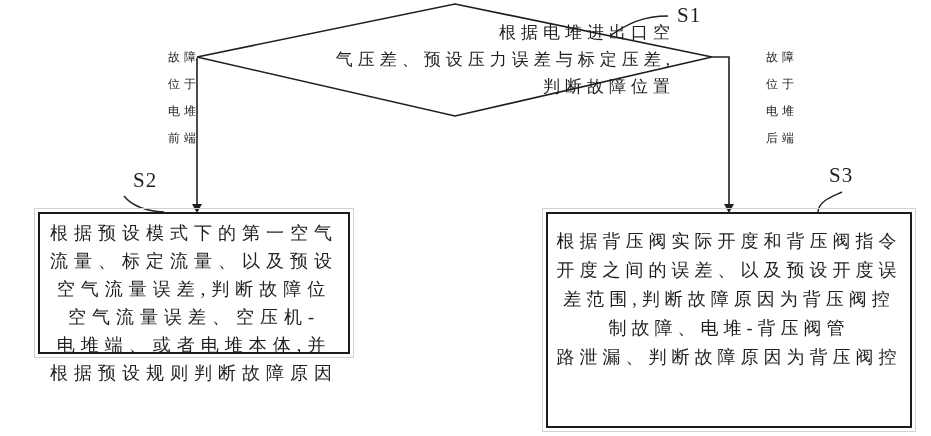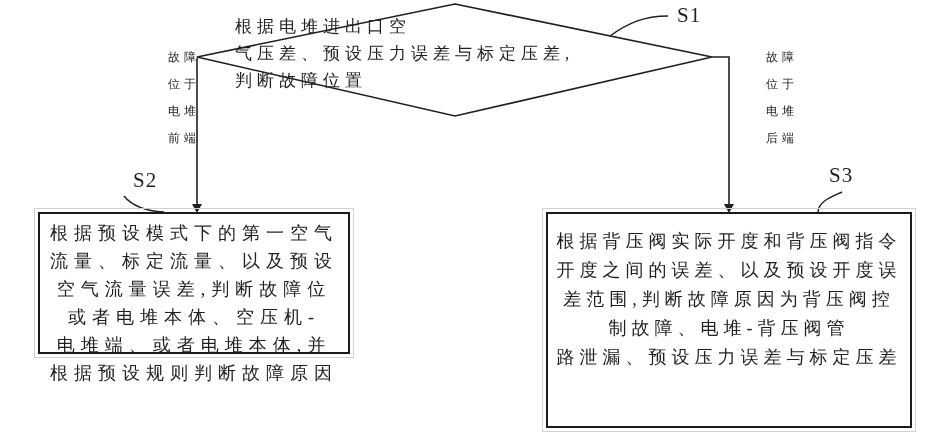--- a/index.html
+++ b/index.html
@@ -7,22 +7,22 @@
     position:relative;
     width:931px;height:436px;
     background:#ffffff;
     color:#1f1f1f;
     font-family:"Liberation Serif","DejaVu Serif",serif;
     overflow:hidden;
   }
   .art{position:absolute;left:0;top:0;width:931px;height:436px;}
 
   .diamond-text{
-    position:absolute;left:235px;top:13px;width:440px;
-    text-align:left;font-size:17px;line-height:27px;letter-spacing:5px;
+    position:absolute;left:235px;top:19px;width:440px;
+    text-align:right;font-size:17px;line-height:27px;letter-spacing:5px;
   }
   .step-label{
     position:absolute;font-size:21px;letter-spacing:1px;font-weight:400;
   }
   .s1{left:677px;top:3px;}
   .s2{left:133px;top:168px;}
   .s3{left:829px;top:163px;}
 
   .branch{
     position:absolute;width:46px;text-align:right;
@@ -87,26 +87,26 @@
     <div>故障</div>
     <div>位于</div>
     <div>电堆</div>
     <div>后端</div>
   </div>
 
   <div class="pbox pbox-left">
     <div>根据预设模式下的第一空气</div>
     <div>流量、标定流量、以及预设</div>
     <div>空气流量误差,判断故障位</div>
-    <div>或者电堆本体、空压机-</div>
+    <div>空气流量误差、空压机-</div>
     <div>电堆端、或者电堆本体,并</div>
     <div>根据预设规则判断故障原因</div>
   </div>
 
   <div class="pbox pbox-right">
     <div>根据背压阀实际开度和背压阀指令</div>
     <div>开度之间的误差、以及预设开度误</div>
     <div>差范围,判断故障原因为背压阀控</div>
     <div>制故障、电堆-背压阀管</div>
-    <div>路泄漏、预设压力误差与标定压差</div>
+    <div>路泄漏、判断故障原因为背压阀控</div>
   </div>
 
 </div>
 
 </body></html>

